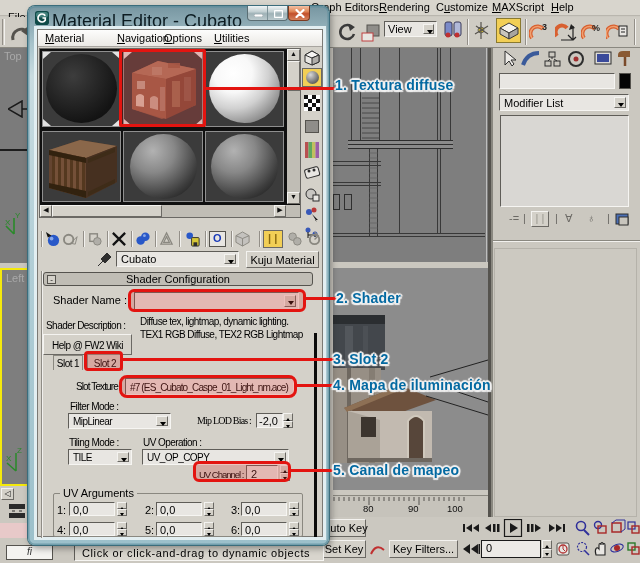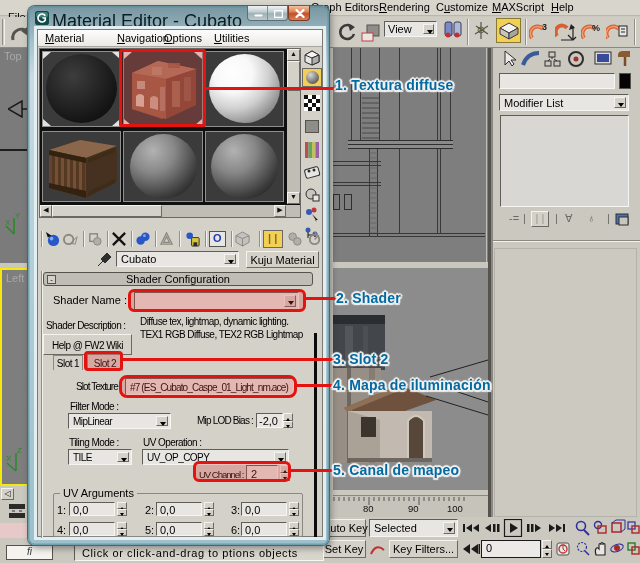--- a/index.html
+++ b/index.html
@@ -311,24 +311,20 @@
       </g>
     <text x="30" y="16" font-size="9.5" fill="#111">80</text>
     <text x="75" y="16" font-size="9.5" fill="#111">90</text>
     <text x="114" y="16" font-size="9.5" fill="#111">100</text>
   </svg>
 </div>
 
 <div class="abs" style="left:0;top:517px;width:640px;height:46px;background:#cbc8c0;" id="bottombar">
 
   <div class="raised abs lbl" style="left:322px;top:2px;width:44px;height:18px;text-align:center;padding-top:2px;">Auto Key</div>
-  <div class="sunken abs" style="left:369px;top:2px;width:89px;height:18px;background:#e8e6e2;">
-    <span class="lbl" style="position:absolute;left:4px;top:2px;">Selected</span>
-    <div class="combo-arrow"></div>
-  </div>
 
   <svg class="abs" style="left:462px;top:2px;" width="112" height="18" viewBox="0 0 112 18">
     <g fill="#1a1a1a">
       <rect x="1" y="5" width="2" height="8"></rect>
         <polygon points="10,5 10,13 4,9"></polygon>
         <polygon points="17,5 17,13 11,9"></polygon>
       <polygon points="29,5 29,13 23,9"></polygon>
         <rect x="31" y="5" width="2.5" height="8"></rect>
         <rect x="35" y="5" width="2.5" height="8"></rect>
       <rect x="42.5" y="0.5" width="17" height="17" fill="none" stroke="#1a1a1a" stroke-width="1.2"></rect>
@@ -382,21 +378,21 @@
       <path d="M22 37 C20 31 23 28 25 31 L25 27 C25 25 27 25 27 27 L27 26 C27 24 29 24 29 26 L29 27 C29 25 31 25 31 27 L31 37 Z" stroke="#222" stroke-width="1.1" fill="#e8e6e2"></path>
       <circle cx="43" cy="30" r="3" fill="#a82828"></circle>
         <ellipse cx="43" cy="30" rx="6.5" ry="3.5" stroke="#30309a" stroke-width="1.1" transform="rotate(-20 43 30)"></ellipse>
       <rect x="54" y="25" width="7" height="7" stroke="#2a7a2a" stroke-width="1.4"></rect>
         <rect x="58" y="29" width="7" height="7" stroke="#a82828" stroke-width="1.4"></rect>
     </g>
   </svg>
 
   <div class="abs" style="left:6px;top:28px;width:47px;height:15px;background:#f4f3f0;border:1px solid #55534e;text-align:center;font-size:10px;color:#333;font-style:italic;">fi</div>
   <div class="abs sunken" style="left:74px;top:27px;width:250px;height:17px;background:#d8d5cd;">
-    <span class="lbl" style="position:absolute;left:7px;top:2px;letter-spacing:0.6px;">Click or click-and-drag to ptions objects</span>
+    <span class="lbl" style="position:absolute;left:7px;top:2px;letter-spacing:0.6px;">Click or click-and-drag to dynamic objects</span>
   </div>
 </div>
 
 <div class="abs raised" style="left:1px;top:488px;width:13px;height:12px;font-size:8px;text-align:center;color:#111;">◁</div>
 <div class="abs" style="left:0;top:523px;width:30px;height:15px;background:#e8c9c9;"></div>
 <svg class="abs" style="left:8px;top:503px;" width="18" height="16" viewBox="0 0 18 16">
   <rect x="1" y="1" width="16" height="5" fill="#2a2a2a"></rect>
     <rect x="1" y="10" width="16" height="5" fill="#2a2a2a"></rect>
   <path d="M4 8 l3 0 M11 8 l3 0" stroke="#2a2a2a"></path>
 </svg>
@@ -661,21 +657,21 @@
       <span class="abs lbl10" style="left:35px;top:109px;letter-spacing:-0.9px;">Slot Texture :</span>
       <div class="sunken abs" style="left:84px;top:106px;width:169px;height:17px;background:#e8e6e2;">
         <span class="lbl10" style="position:absolute;left:4px;top:3px;letter-spacing:-0.85px;">#7 (ES_Cubato_Caspe_01_Light_nm.ace)</span>
       </div>
 
       <span class="abs lbl10" style="left:29px;top:129px;">Filter Mode :</span>
       <div class="sunken abs" style="left:27px;top:141px;width:103px;height:16px;background:#e8e6e2;">
         <span class="lbl10" style="position:absolute;left:4px;top:2px;">MipLinear</span>
         <div class="combo-arrow"></div>
       </div>
-      <span class="abs lbl10" style="left:156px;top:143px;letter-spacing:-0.8px;">Mip LOD Bias :</span>
+      <span class="abs lbl10" style="left:156px;top:143px;letter-spacing:-0.8px;font-family:Liberation Serif, serif;">Mip LOD Bias :</span>
       <div class="sunken abs" style="left:215px;top:141px;width:27px;height:15px;background:#e8e6e2;">
         <span class="lbl" style="position:absolute;left:2px;top:1px;">-2,0</span>
       </div>
       <div class="spin" style="left:242px;top:141px;height:15px;">
           <div class="up"></div>
           <div class="dn"></div>
         </div>
 
       <span class="abs lbl10" style="left:28px;top:165px;">Tiling Mode :</span>
       <span class="abs lbl10" style="left:102px;top:165px;">UV Operation :</span>

